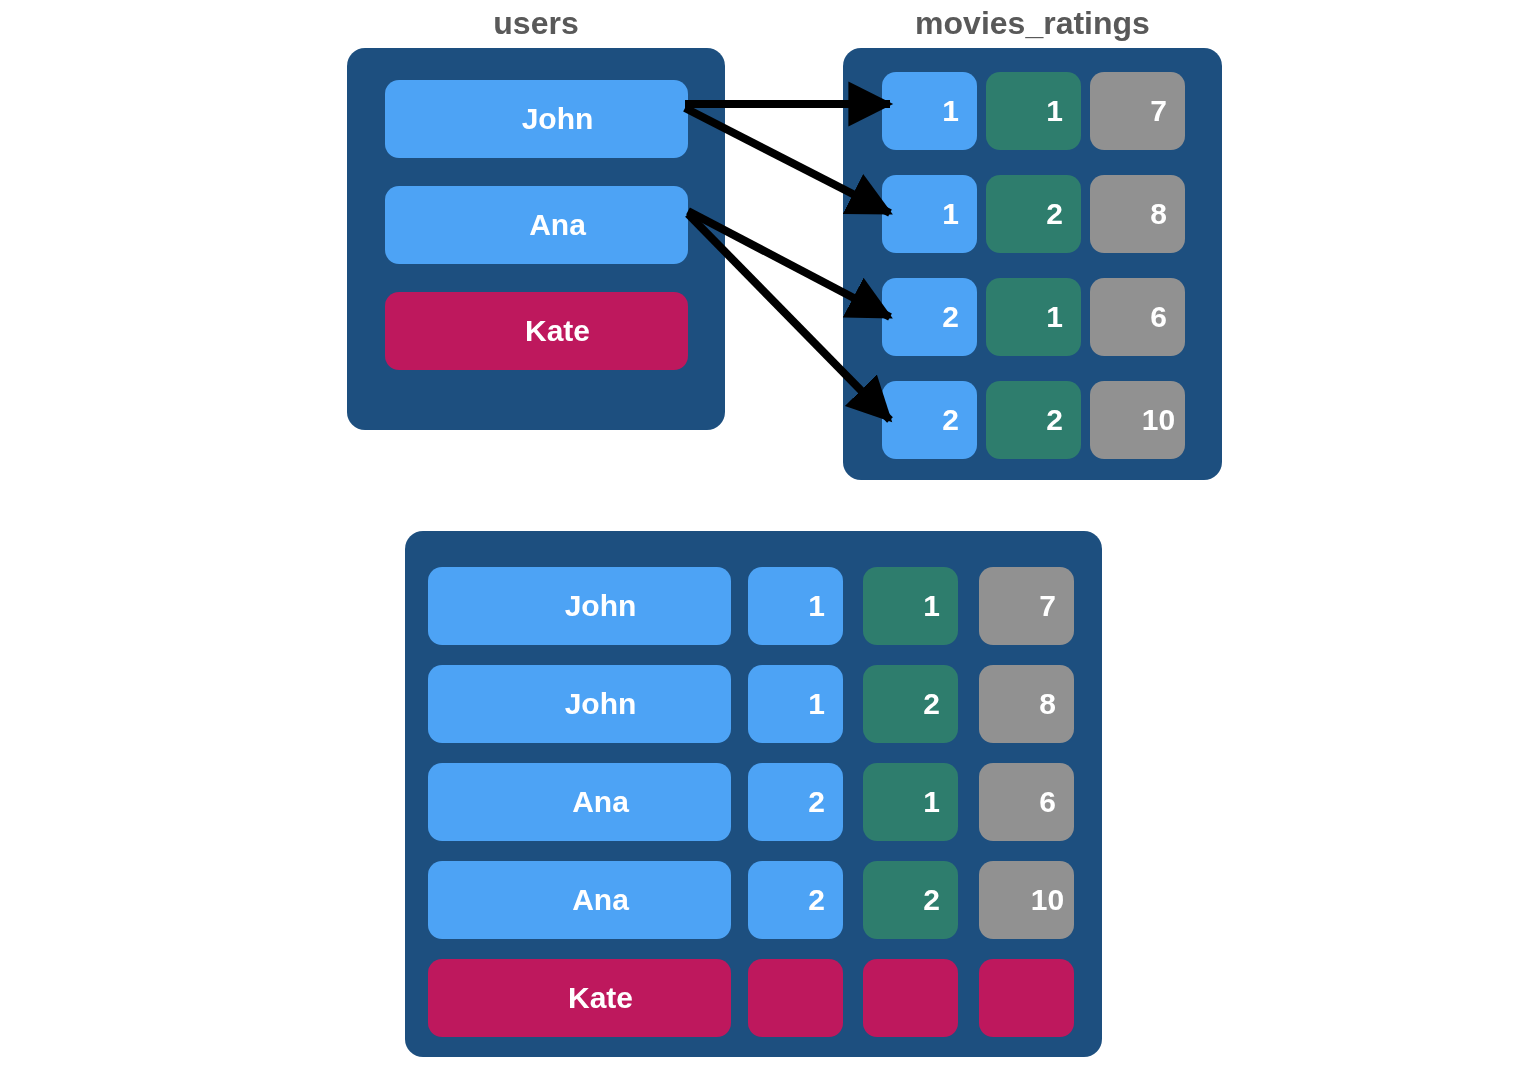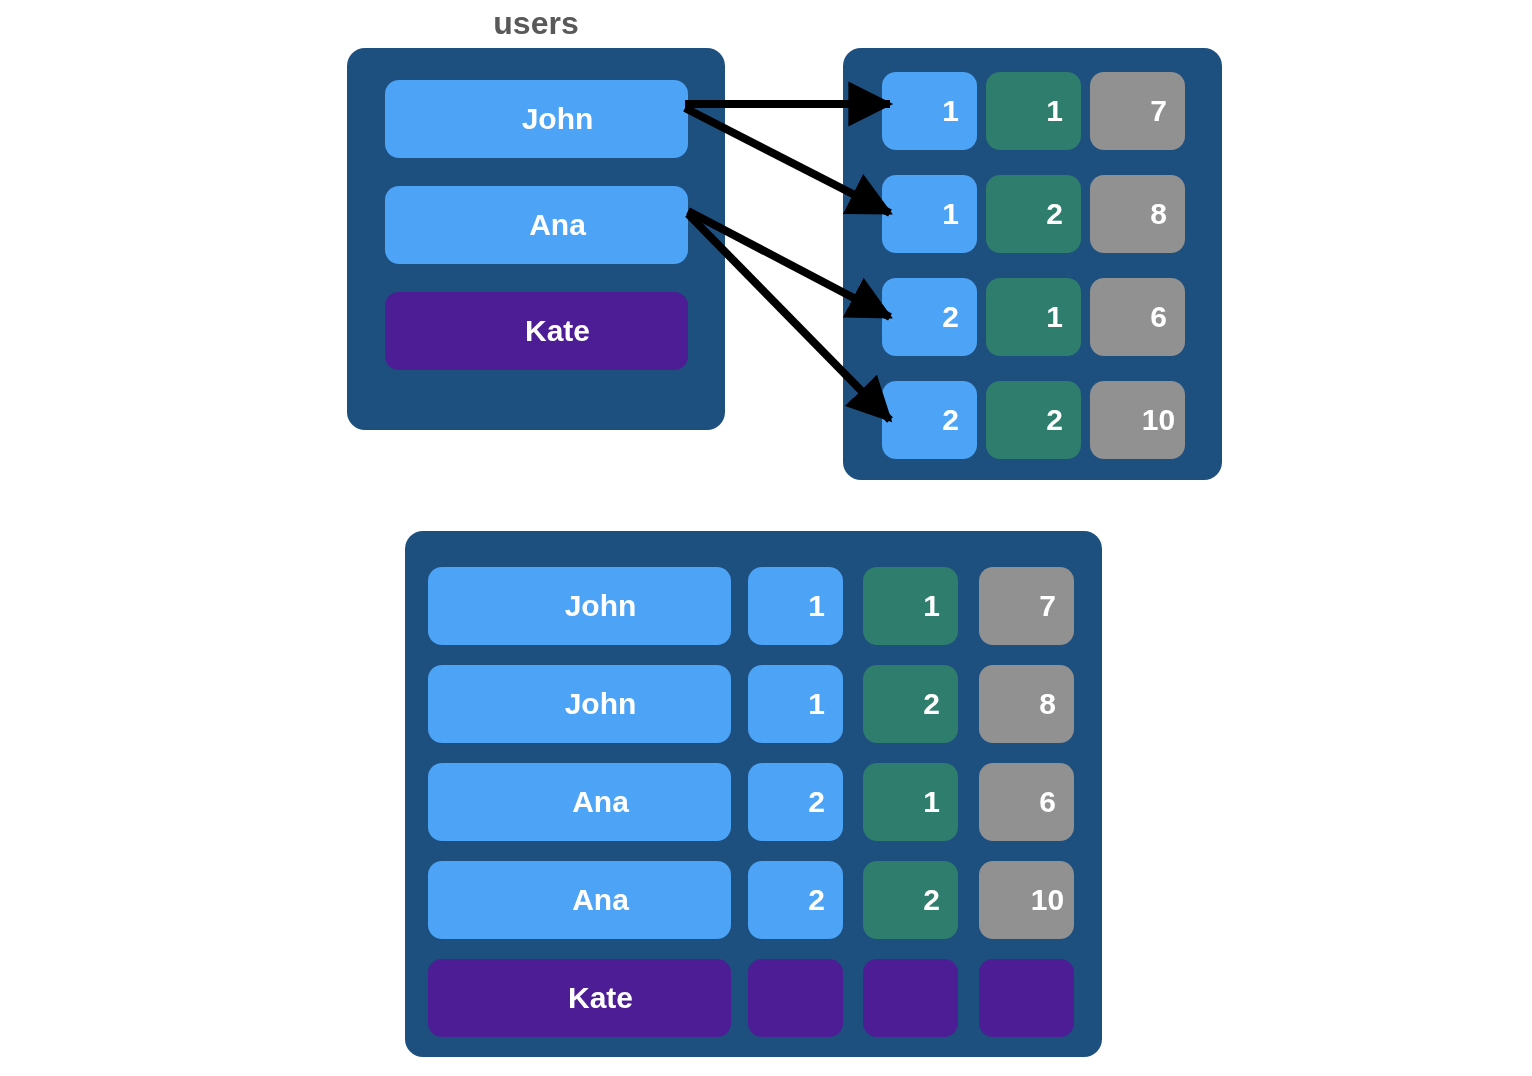--- a/index.html
+++ b/index.html
@@ -43,21 +43,21 @@
     justify-content: center;
     color: #ffffff;
     font-weight: bold;
     box-sizing: border-box;
     padding-left: 42px;
   }
 
   .cell.blue   { background: #4da3f5; }
   .cell.teal   { background: #2e7d6d; }
   .cell.gray   { background: #919191; }
-  .cell.salmon { background: #4c1d95; }
+  .cell.salmon { background: #be185d; }
 
   .name-cell {
     font-size: 30px;
   }
   .num-cell {
     font-size: 30px;
   }
 
   #arrows {
     position: absolute;
@@ -74,20 +74,21 @@
 <div id="canvas">
 
   <div class="table-title" style="left:347px; top:5px; width:378px;">users</div>
 
   <div class="panel" style="left:347px; top:48px; width:378px; height:382px;">
     <div class="cell blue name-cell" style="left:38px; top:32px; width:303px; height:78px;">John</div>
     <div class="cell blue name-cell" style="left:38px; top:138px; width:303px; height:78px;">Ana</div>
     <div class="cell salmon name-cell" style="left:38px; top:244px; width:303px; height:78px;">Kate</div>
   </div>
 
+  <div class="table-title" style="left:843px; top:5px; width:379px;">movies_ratings</div>
 
   <div class="panel" style="left:843px; top:48px; width:379px; height:432px;">
 
     <div class="cell blue num-cell" style="left:39px; top:24px; width:95px; height:78px;">1</div>
     <div class="cell teal num-cell" style="left:143px; top:24px; width:95px; height:78px;">1</div>
     <div class="cell gray num-cell" style="left:247px; top:24px; width:95px; height:78px;">7</div>
 
     <div class="cell blue num-cell" style="left:39px; top:127px; width:95px; height:78px;">1</div>
     <div class="cell teal num-cell" style="left:143px; top:127px; width:95px; height:78px;">2</div>
     <div class="cell gray num-cell" style="left:247px; top:127px; width:95px; height:78px;">8</div>

